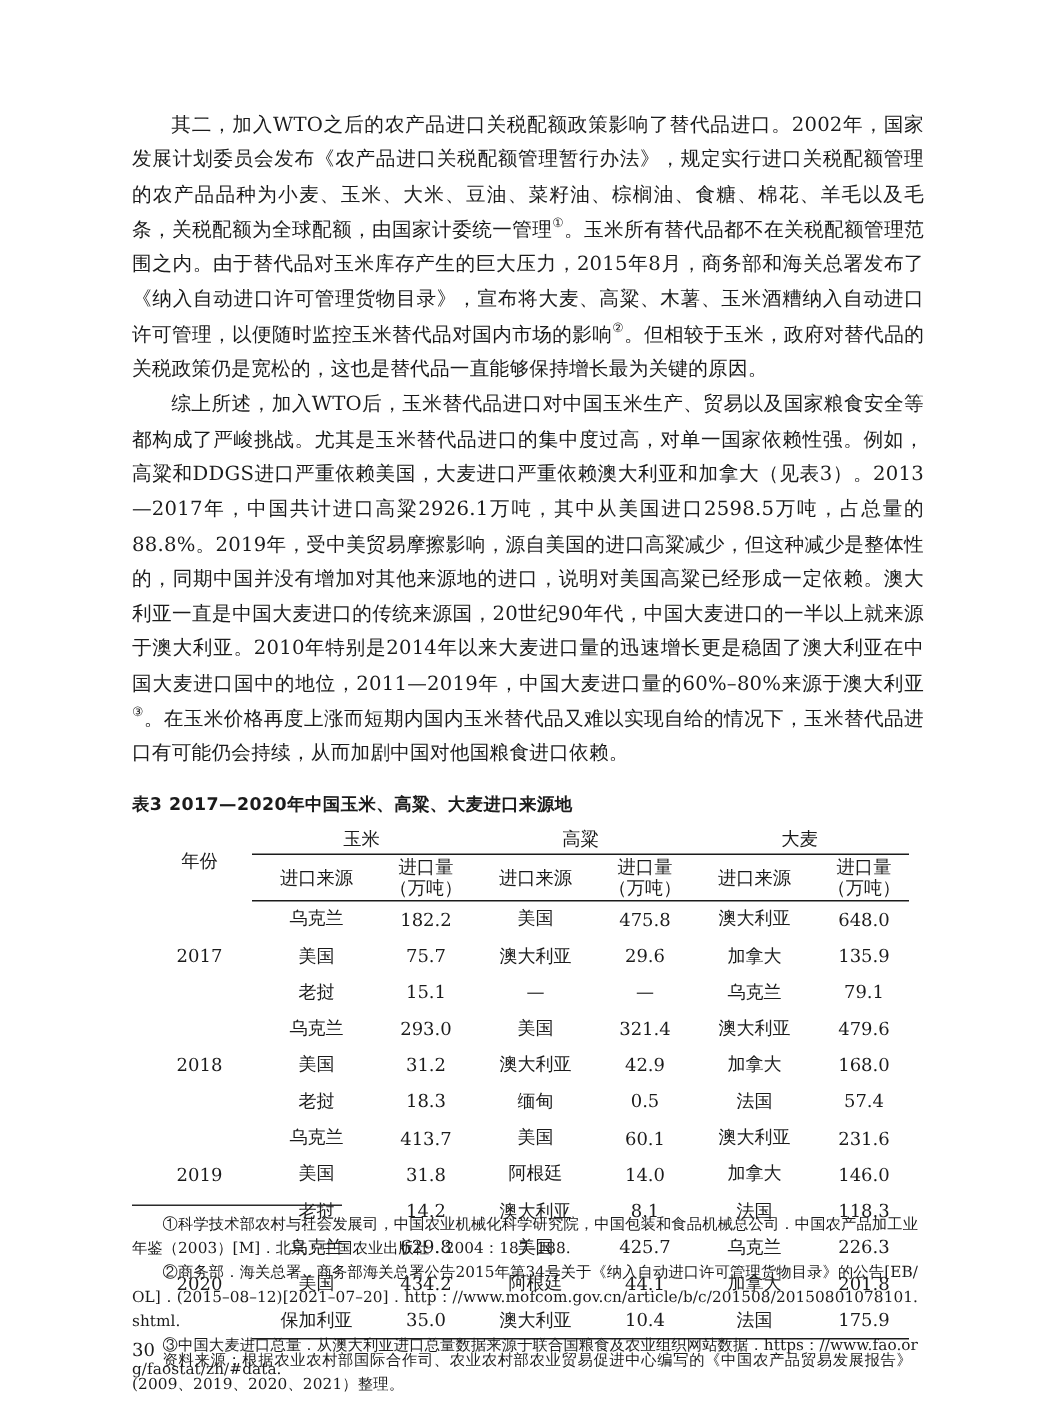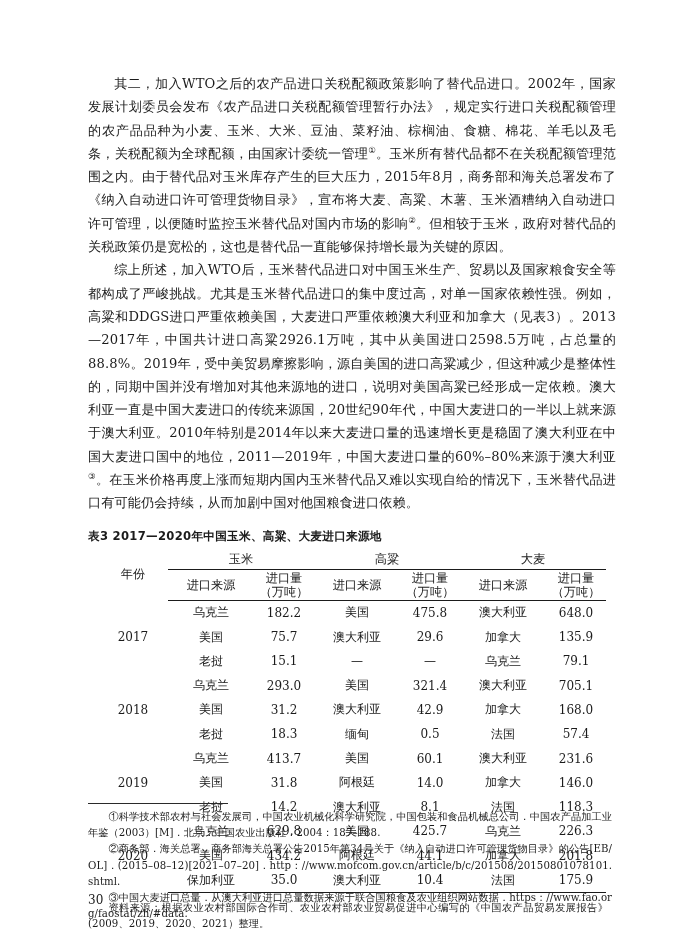--- a/index.html
+++ b/index.html
@@ -208,21 +208,21 @@
               <td>乌克兰</td>
               <td>79.1</td>
             </tr>
             <tr>
               <td rowspan="3" class="yearcell">2018</td>
               <td>乌克兰</td>
               <td>293.0</td>
               <td>美国</td>
               <td>321.4</td>
               <td>澳大利亚</td>
-              <td>705.1</td>
+              <td>479.6</td>
             </tr>
             <tr>
               <td>美国</td>
               <td>31.2</td>
               <td>澳大利亚</td>
               <td>42.9</td>
               <td>加拿大</td>
               <td>168.0</td>
             </tr>
             <tr>

